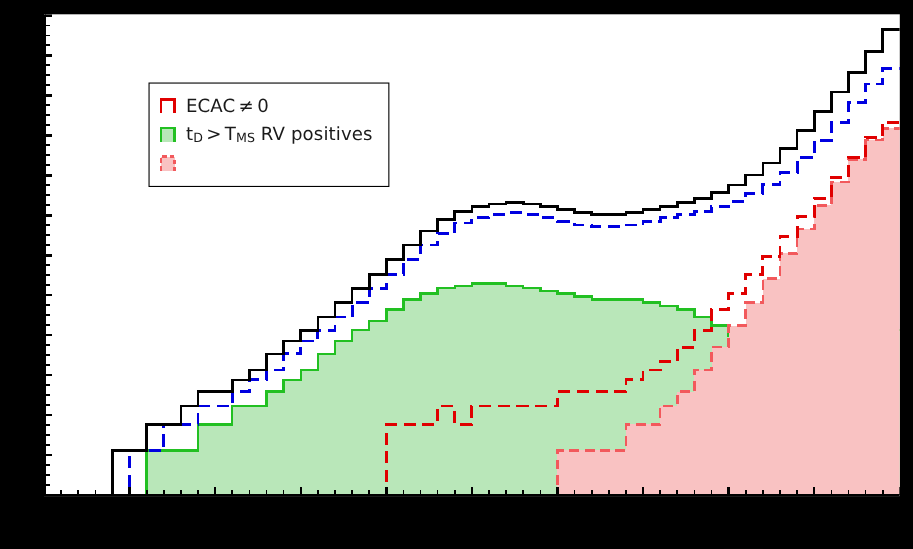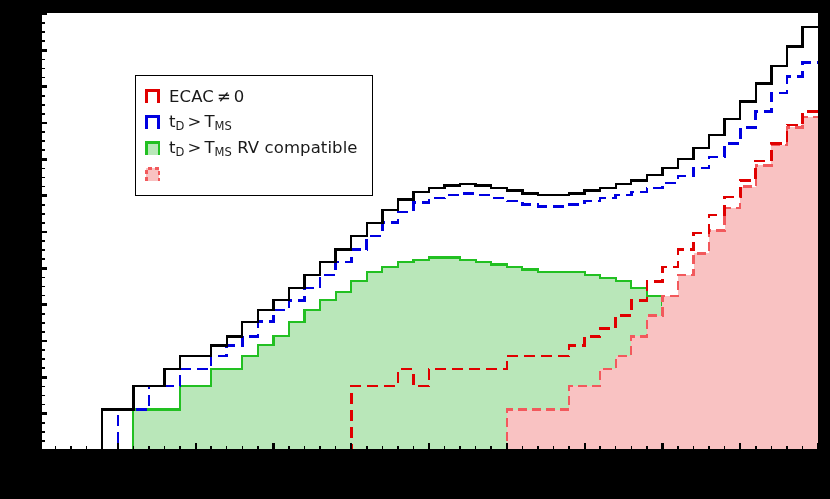--- a/index.html
+++ b/index.html
@@ -219,40 +219,30 @@
       <span class="legend-key">
         <svg width="15" height="15" viewBox="0 0 15 15" shape-rendering="crispEdges">
           <path d="M1.3 14 L1.3 1.3 L13.7 1.3 L13.7 14" fill="none" stroke="#e00000" stroke-width="2.6"></path>
         </svg>
       </span>
       <span class="legend-label">
         <span>ECAC</span><span class="op">≠</span><span>0</span>
       </span>
     </div>
 
-    <div class="legend-row">
-      <span class="legend-key">
-        <svg width="15" height="15" viewBox="0 0 15 15" shape-rendering="crispEdges">
-          <path d="M1.3 14 L1.3 1.3 L13.7 1.3 L13.7 14" fill="none" stroke="#0000e0" stroke-width="2.6"></path>
-        </svg>
-      </span>
-      <span class="legend-label">
-        <span>t</span><span class="sub">D</span><span class="op">&gt;</span><span>T</span><span class="sub">MS</span>
-      </span>
-    </div>
 
     <div class="legend-row">
       <span class="legend-key">
         <svg width="15" height="15" viewBox="0 0 15 15" shape-rendering="crispEdges">
           <rect x="1.3" y="1.3" width="12.4" height="12.7" fill="#b9e7b9"></rect>
           <path d="M1.3 14 L1.3 1.3 L13.7 1.3 L13.7 14" fill="none" stroke="#22c022" stroke-width="2.4"></path>
         </svg>
       </span>
       <span class="legend-label">
-        <span>t</span><span class="sub">D</span><span class="op">&gt;</span><span>T</span><span class="sub">MS</span><span> RV compatible</span>
+        <span>t</span><span class="sub">D</span><span class="op">&gt;</span><span>T</span><span class="sub">MS</span><span> RV positives</span>
       </span>
     </div>
 
     <div class="legend-row">
       <span class="legend-key">
         <svg width="15" height="15" viewBox="0 0 15 15" shape-rendering="crispEdges">
           <rect x="1.3" y="1.3" width="12.4" height="12.7" fill="#f9c2c2"></rect>
           <path d="M1.3 14 L1.3 1.3 L13.7 1.3 L13.7 14" fill="none" stroke="#f2595c" stroke-width="2.4" stroke-dasharray="4,3"></path>
         </svg>
       </span>

